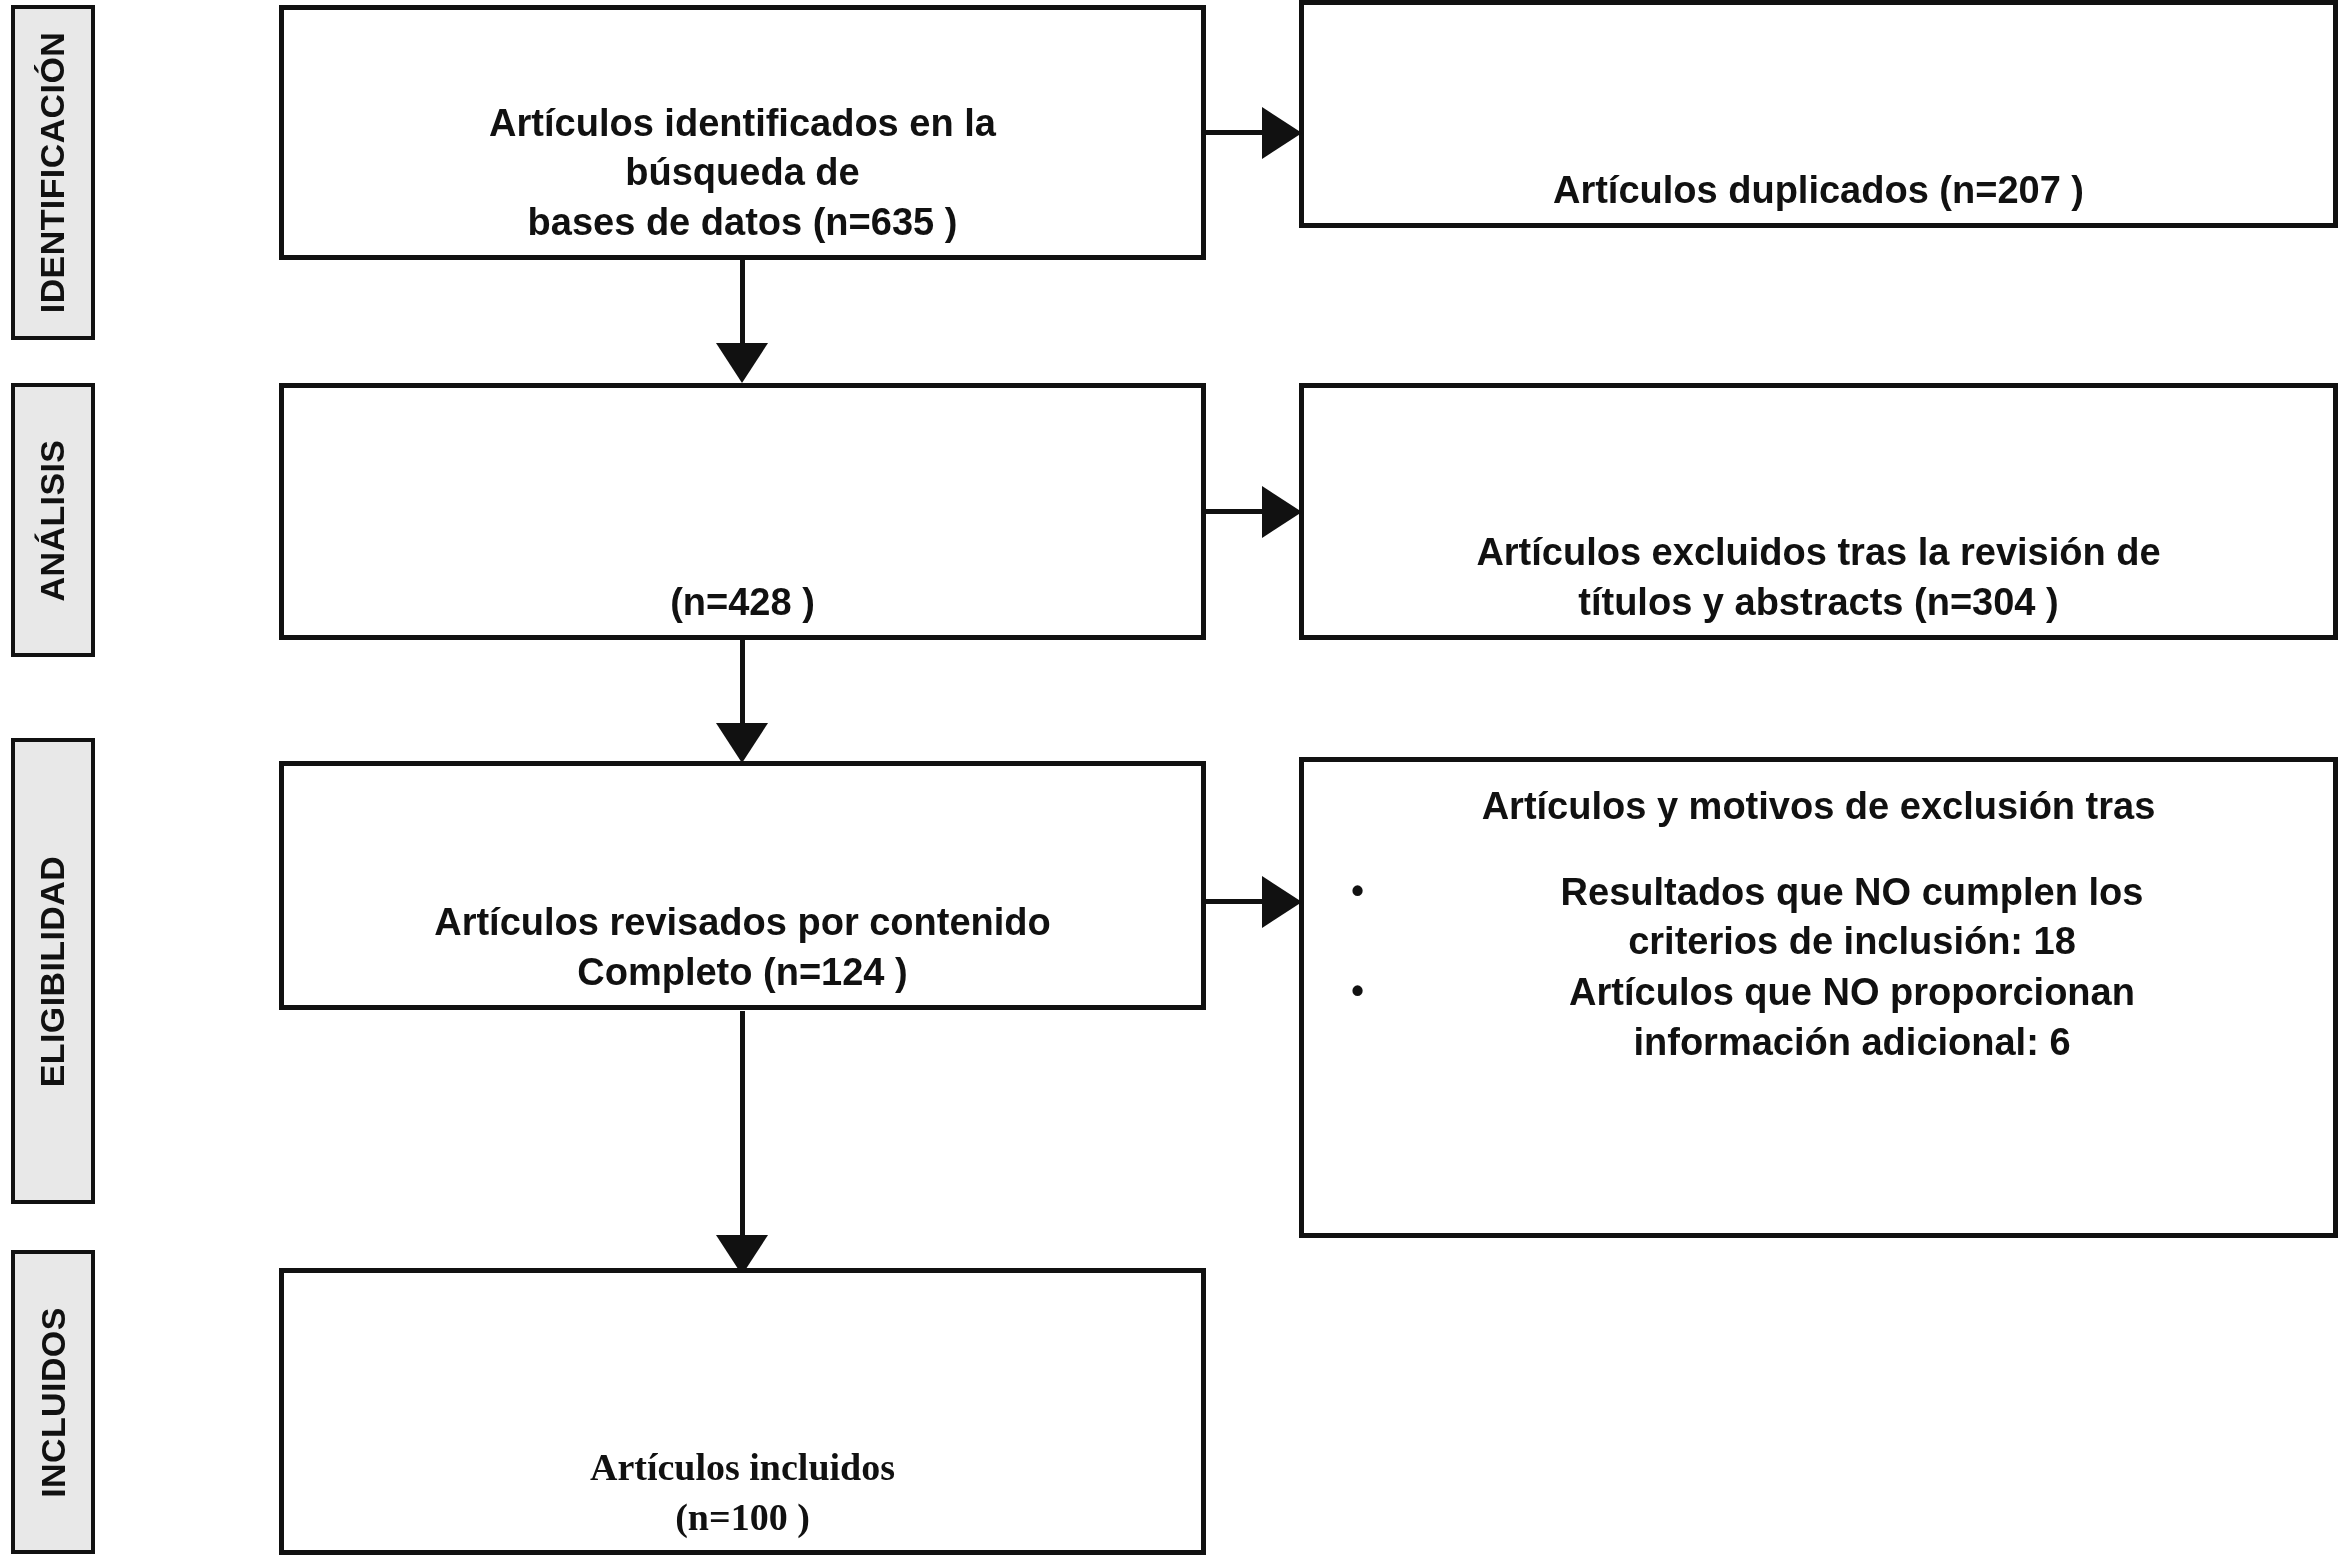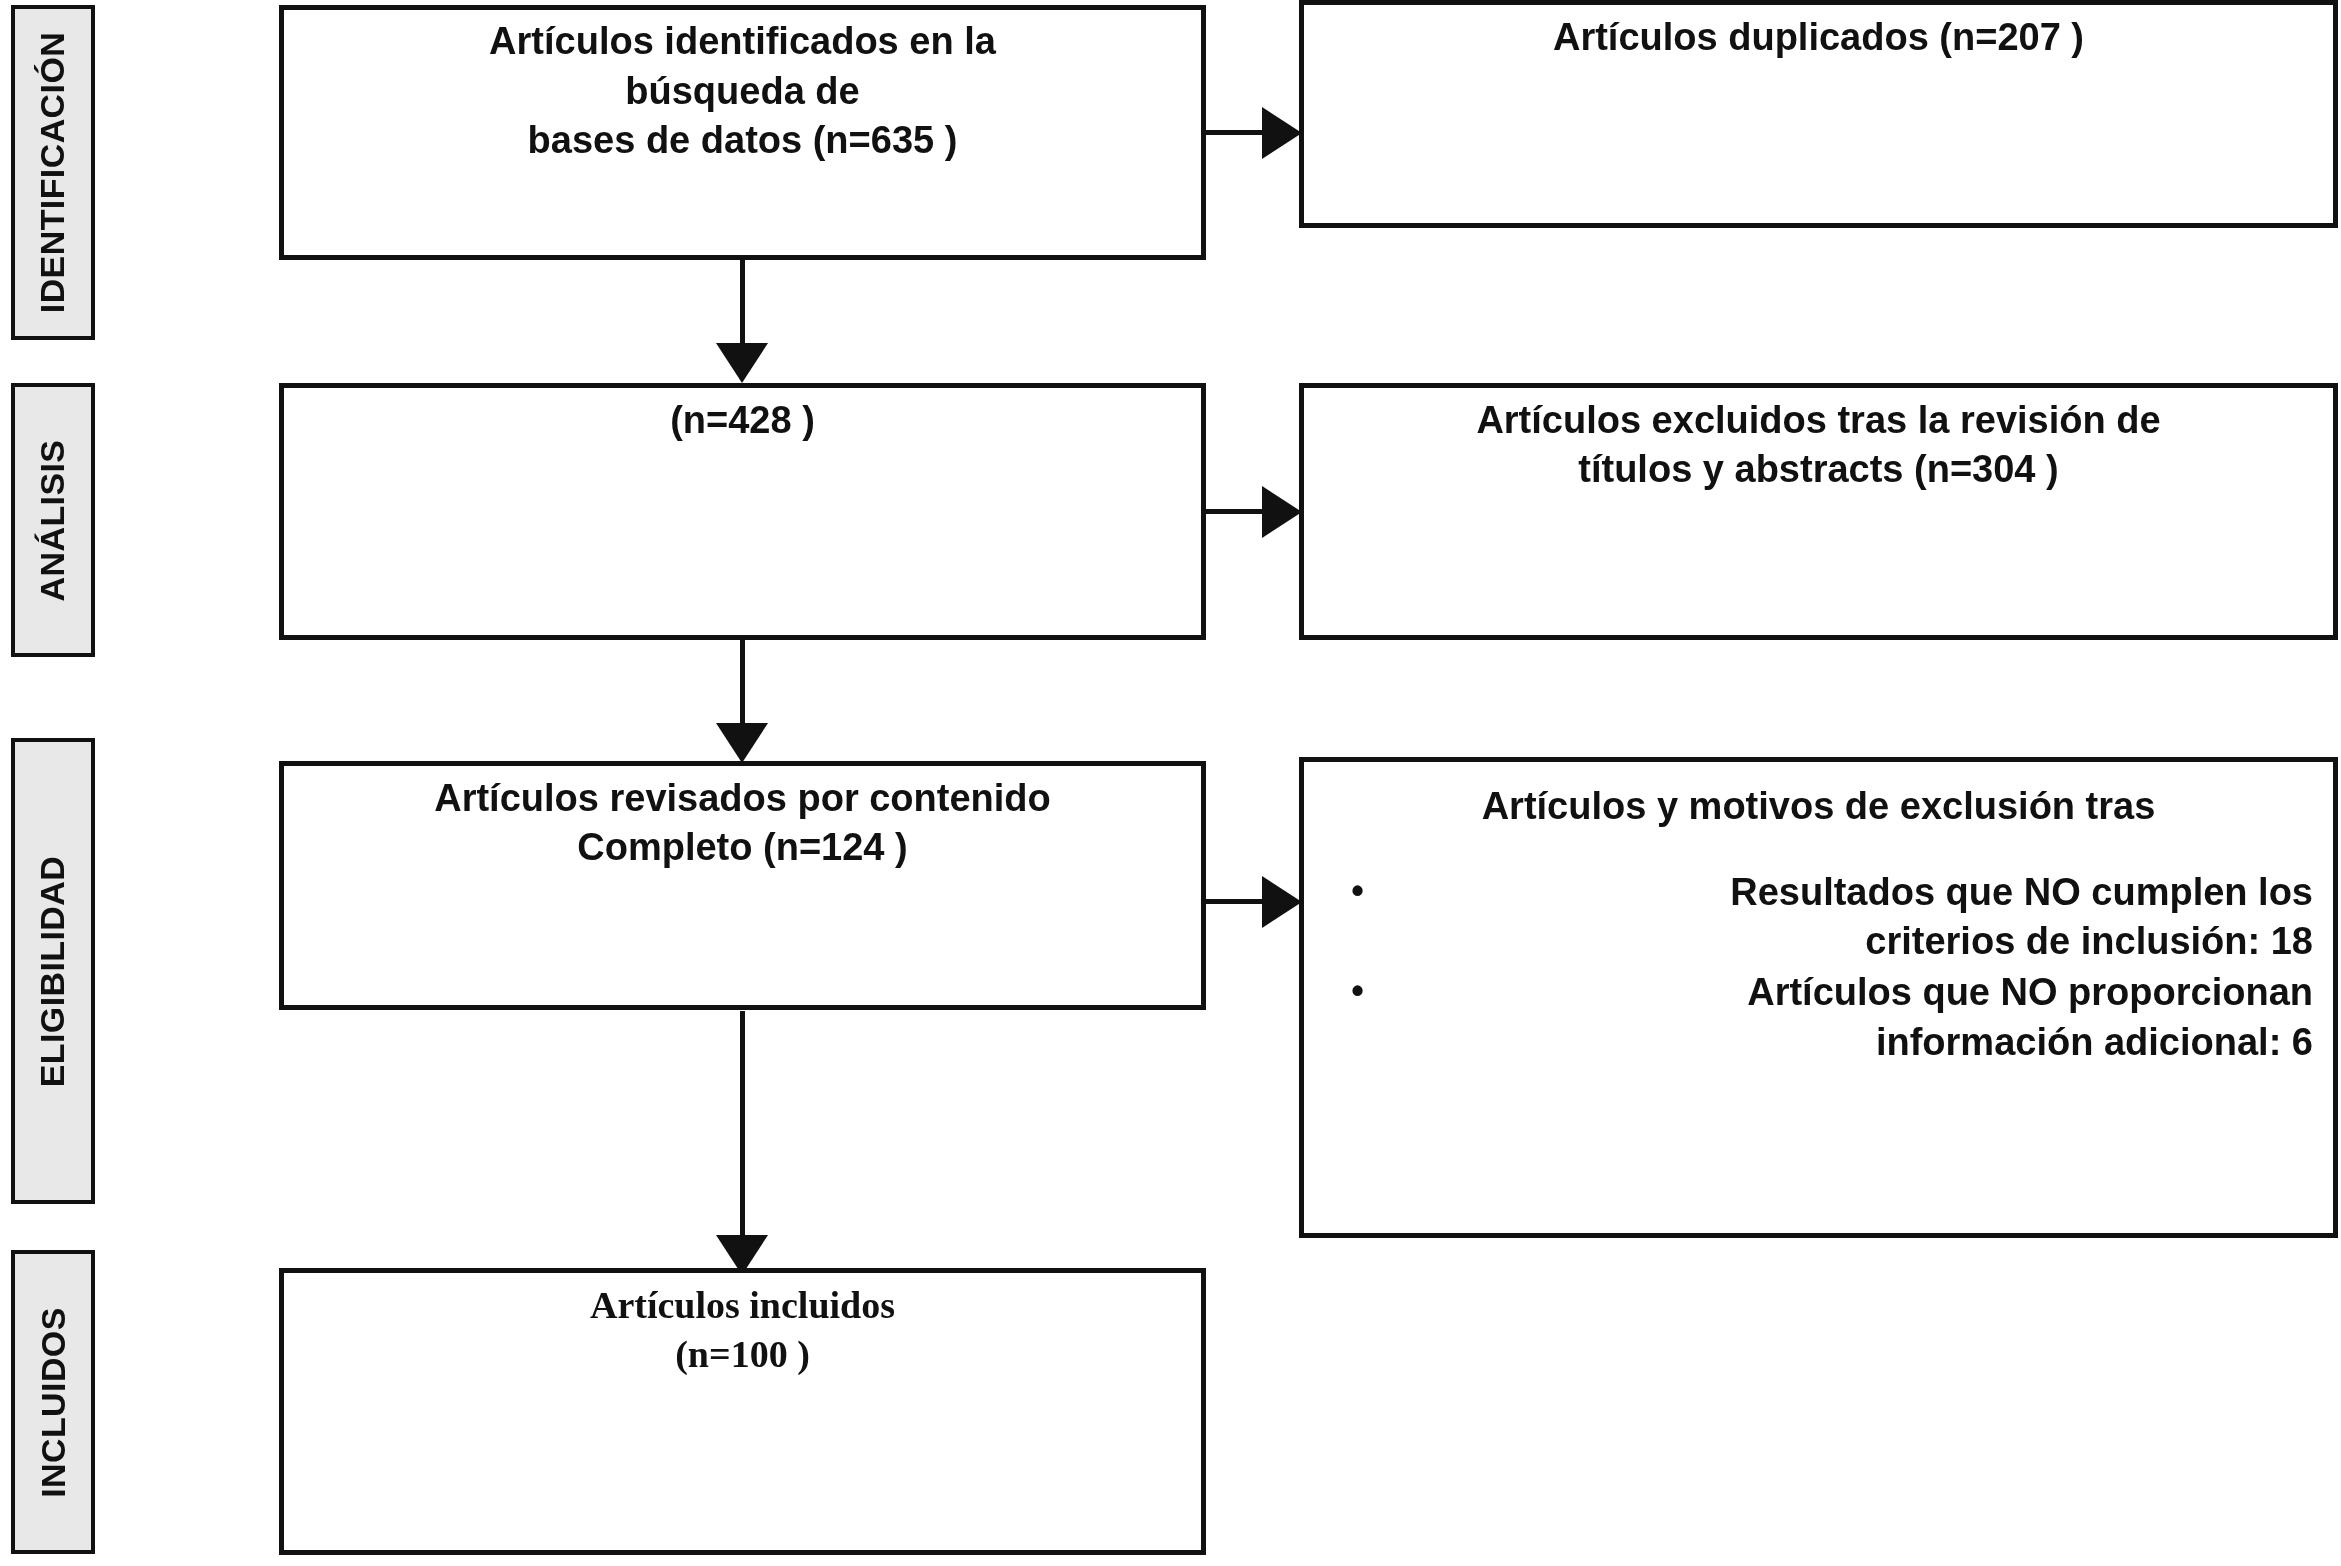--- a/index.html
+++ b/index.html
@@ -40,21 +40,21 @@
 
   
   .flow-box {
     position: absolute;
     background: #ffffff;
     border: 5.5px solid #111111;
     box-sizing: border-box;
     display: flex;
     flex-direction: column;
     align-items: center;
-    justify-content: flex-start;
+    justify-content: flex-end;
     padding: 7.8px 20px;
   }
   .flow-box.align-left-list {
     justify-content: flex-start;
     padding-top: 20px;
     gap: 32px;
   }
   .box-line {
     font-size: 38px;
     font-weight: 700;
@@ -82,21 +82,21 @@
     font-weight: 700;
     line-height: 1.30;
     color: #111111;
   }
   .bullet-text {
     flex: 1 1 auto;
     font-size: 38px;
     font-weight: 700;
     color: #111111;
     line-height: 1.30;
-    text-align: right;
+    text-align: center;
   }
 
   
   .conn-v-line {
     position: absolute;
     width: 4.7px;
     background: #111111;
   }
   .conn-h-line {
     position: absolute;

